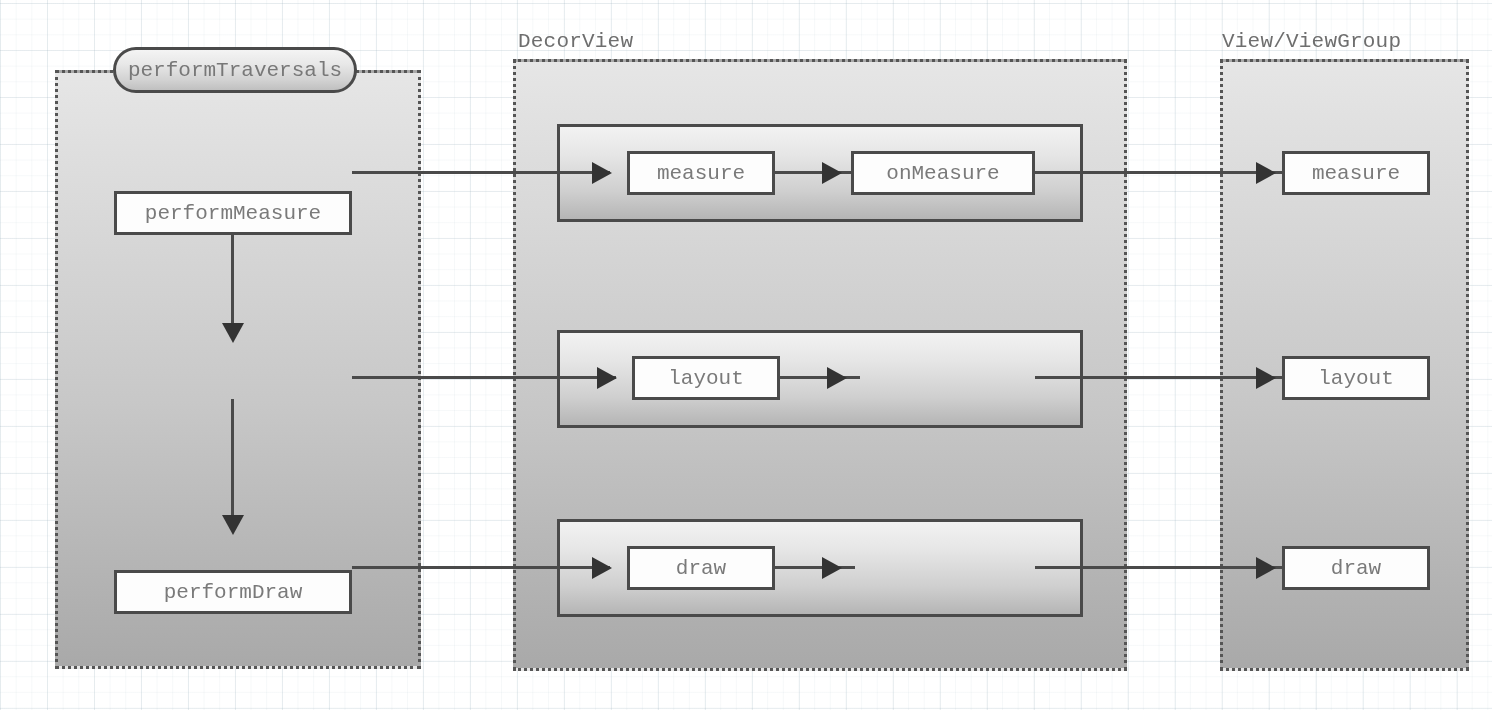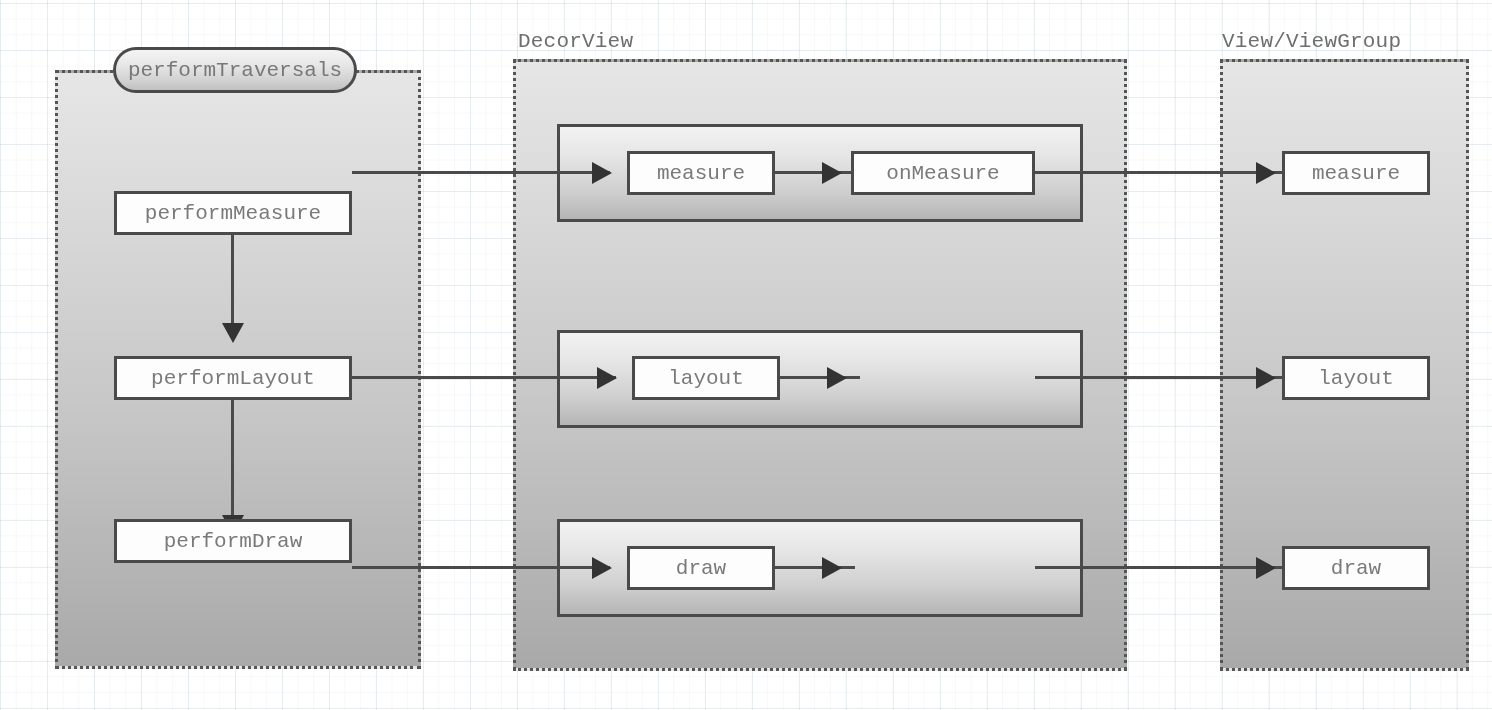--- a/index.html
+++ b/index.html
@@ -143,22 +143,21 @@
 
   <div class="v-line" style="left:231px; top:194px; width:3px; height:135px;"></div>
   <div class="arrow-down" style="left:222px; top:323px;"></div>
 
   <div class="v-line" style="left:231px; top:399px; width:3px; height:122px;"></div>
   <div class="arrow-down" style="left:222px; top:515px;"></div>
 
   <div class="pill" style="left:113px; top:47px; width:244px; height:46px;">performTraversals</div>
 
   <div class="box" style="left:114px; top:151px; width:238px; height:44px;margin-top:40px;">performMeasure</div>
-  <div class="box" style="left:114px; top:356px; width:238px; height:44px;">performLayout</div>
-  <div class="box" style="left:114px; top:519px; width:238px; height:44px;">performDraw</div>
+  <div class="box" style="left:114px; top:570px; width:238px; height:44px;">performDraw</div>
 
   <div class="box" style="left:627px; top:151px; width:148px; height:44px;">measure</div>
   <div class="box" style="left:851px; top:151px; width:184px; height:44px;">onMeasure</div>
 
   <div class="box" style="left:632px; top:356px; width:148px; height:44px;">layout</div>
 
   <div class="box" style="left:627px; top:546px; width:148px; height:44px;">draw</div>
 
   <div class="box" style="left:1282px; top:151px; width:148px; height:44px;">measure</div>
   <div class="box" style="left:1282px; top:356px; width:148px; height:44px;">layout</div>

